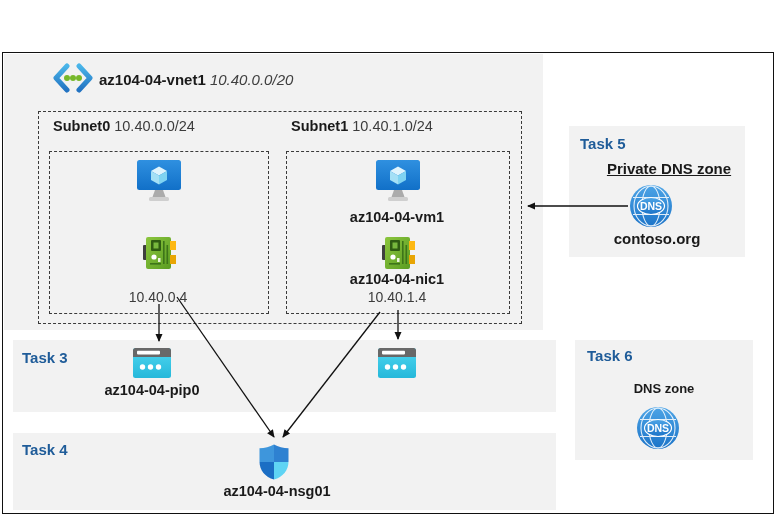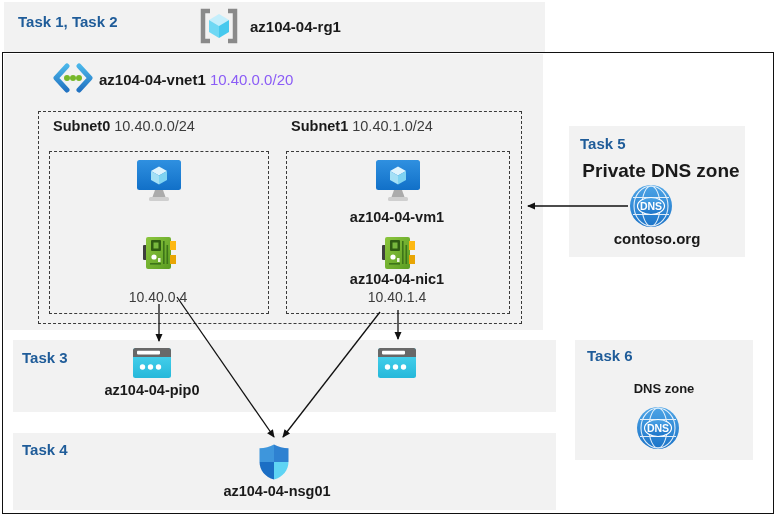--- a/index.html
+++ b/index.html
@@ -13,43 +13,31 @@
   .task-label{position:absolute;color:#1F5C99;font-weight:700;font-size:15px;white-space:nowrap;}
   .res-label{font-weight:700;font-size:14.5px;color:#1a1a1a;white-space:nowrap;}
   .ip-label{font-size:14px;color:#3c3c3c;white-space:nowrap;}
   .center{text-align:center;}
   .dash-box{position:absolute;border:1px dashed #3a3a3a;}
   .subnet-label{position:absolute;white-space:nowrap;font-size:14.5px;}
   .subnet-label .nm{font-weight:700;margin-top:20px;}
   .subnet-label .cd{font-weight:400;color:#3c3c3c;}
   .vnet-title{position:absolute;white-space:nowrap;font-size:15px;}
   .vnet-title .nm{font-weight:700;}
-  .vnet-title .cd{font-weight:400;color:#8b5cf6;}
+  .vnet-title .cd{font-weight:400;color:#404040;font-style:italic;}
   #arrow-overlay{position:absolute;left:0;top:0;z-index:6;pointer-events:none;}
   .icon{display:block;}
 </style>
 </head>
 <body>
 
 <div id="canvas">
 
   <div class="frame"></div>
 
-  <div class="band" style="left:4px;top:2px;width:541px;height:50px;">
-    <div class="task-label" style="left:14px;top:11px;">Task 1, Task 2</div>
-
-    <svg class="abs icon" style="left:192px;top:6px;" width="46" height="36" viewBox="0 0 46 36">
-      <path d="M14,3 H7 V33 H14" fill="none" stroke="#8a8a8a" stroke-width="4.5"></path>
-      <path d="M32,3 H39 V33 H32" fill="none" stroke="#8a8a8a" stroke-width="4.5"></path>
-      <polygon points="23,6 33,12 23,18 13,12" fill="#c4eefb"></polygon>
-      <polygon points="13,12 23,18 23,30 13,24" fill="#6fd8f4"></polygon>
-      <polygon points="33,12 23,18 23,30 33,24" fill="#46c9ee"></polygon>
-    </svg>
-    <div class="abs res-label" style="left:246px;top:16px;font-size:15px;">az104-04-rg1</div>
-  </div>
 
   <div class="band" style="left:4px;top:54px;width:539px;height:276px;">
 
     <svg class="abs icon" style="left:48px;top:9px;" width="42" height="30" viewBox="0 0 42 30">
       <defs>
         <linearGradient id="vng" x1="0" y1="0" x2="0" y2="1">
           <stop offset="0" stop-color="#49b5e9"></stop>
             <stop offset="1" stop-color="#2273c2"></stop>
         </linearGradient>
       </defs>
@@ -184,21 +172,21 @@
         <rect x="16" y="0" width="16" height="18" fill="#2E81D1"></rect>
         <rect x="0" y="18" width="16" height="18" fill="#1B6EC4"></rect>
         <rect x="16" y="18" width="16" height="18" fill="#5FD4F4"></rect>
       </g>
     </svg>
     <div class="abs res-label center" style="left:164px;width:200px;top:50px;">az104-04-nsg01</div>
   </div>
 
   <div class="band" style="left:569px;top:126px;width:176px;height:131px;">
     <div class="task-label" style="left:11px;top:9px;">Task 5</div>
-    <div class="abs res-label center" style="left:4px;width:176px;top:34px;font-size:19px;">Private DNS zone</div>
+    <div class="abs res-label center" style="left:12px;width:176px;top:34px;font-size:15px;text-decoration:underline;">Private DNS zone</div>
 
     <svg class="abs icon" style="left:60px;top:58px;" width="44" height="44" viewBox="0 0 44 44">
       <defs>
         <linearGradient id="dnsg" x1="0" y1="0" x2="0" y2="1">
           <stop offset="0" stop-color="#4da4e6"></stop>
             <stop offset="1" stop-color="#1c74c8"></stop>
         </linearGradient>
       </defs>
       <circle cx="22" cy="22" r="21" fill="url(#dnsg)"></circle>
       <g stroke="#ffffff" stroke-width="1.1" fill="none" opacity="0.85">

